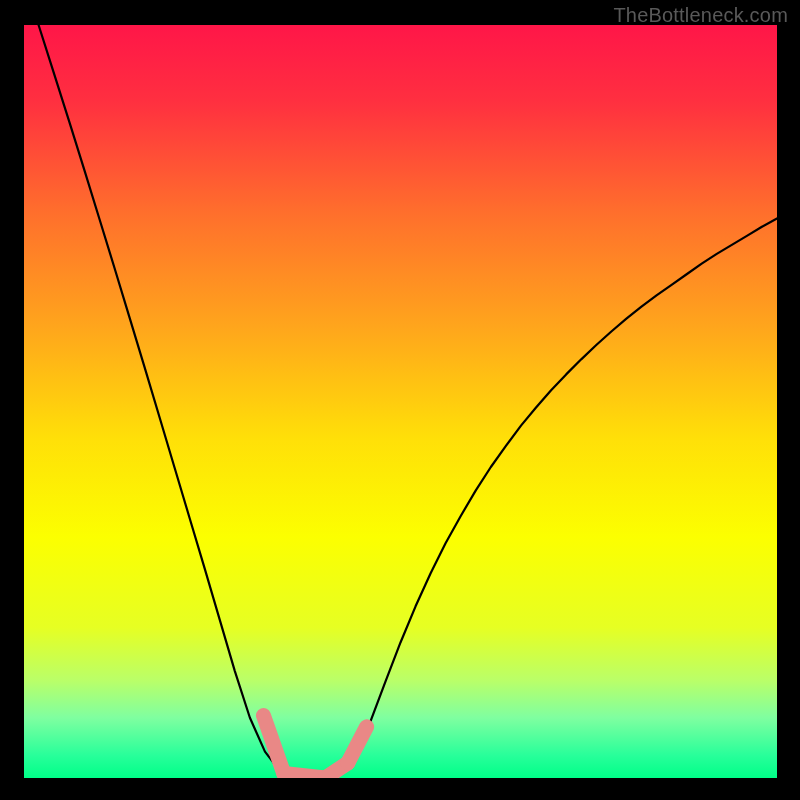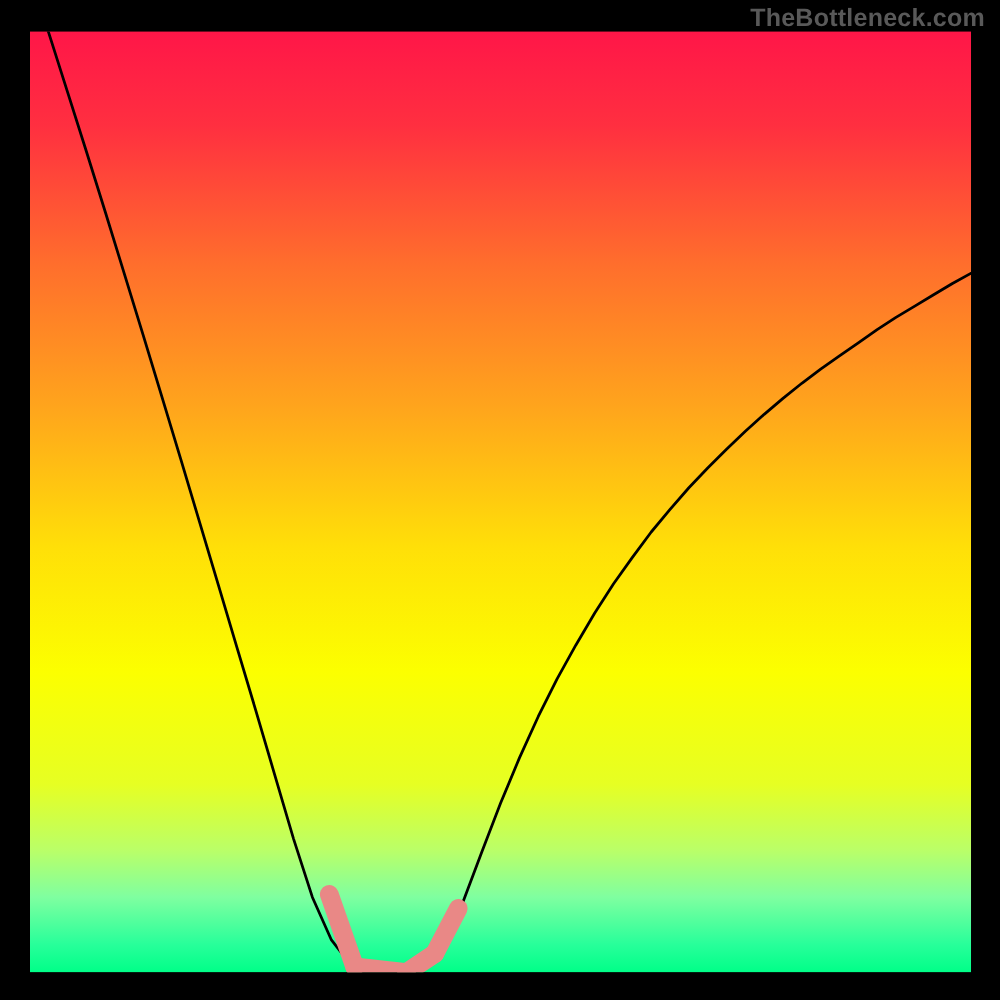--- a/index.html
+++ b/index.html
@@ -16,21 +16,21 @@
     width: 800px;
     height: 800px;
     background: #000000;
   }
   .watermark {
     position: absolute;
     top: 4px;
     right: 12px;
     color: #595959;
     font-size: 20px;
-    font-weight: 700;
+    font-weight: 400;
     z-index: 5;
     letter-spacing: 0.2px;
   }
   .plot-area {
     position: absolute;
     left: 24px;
     top: 25px;
     width: 753px;
     height: 753px;
     overflow: hidden;

